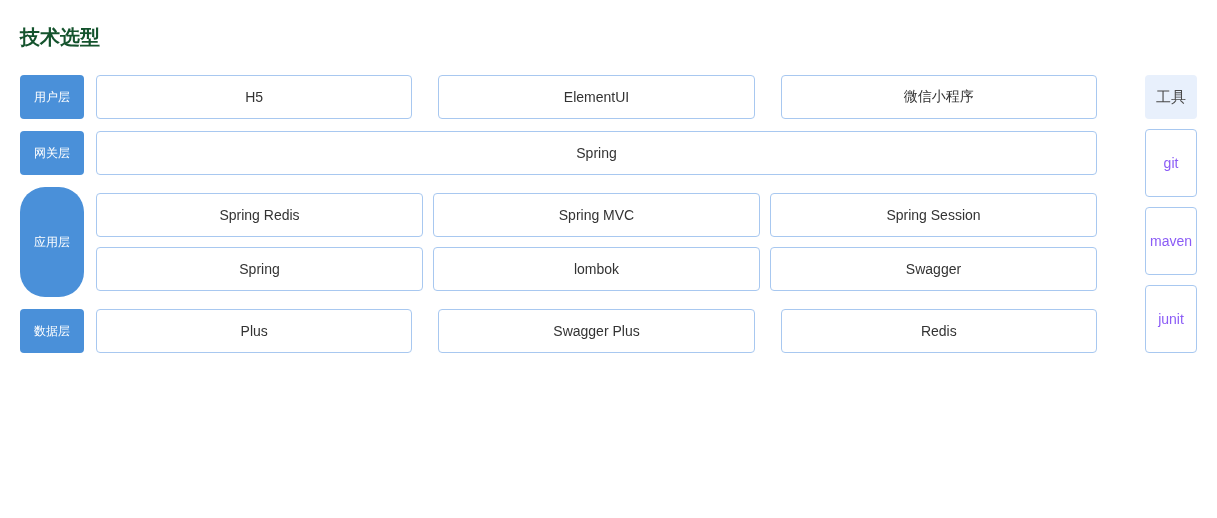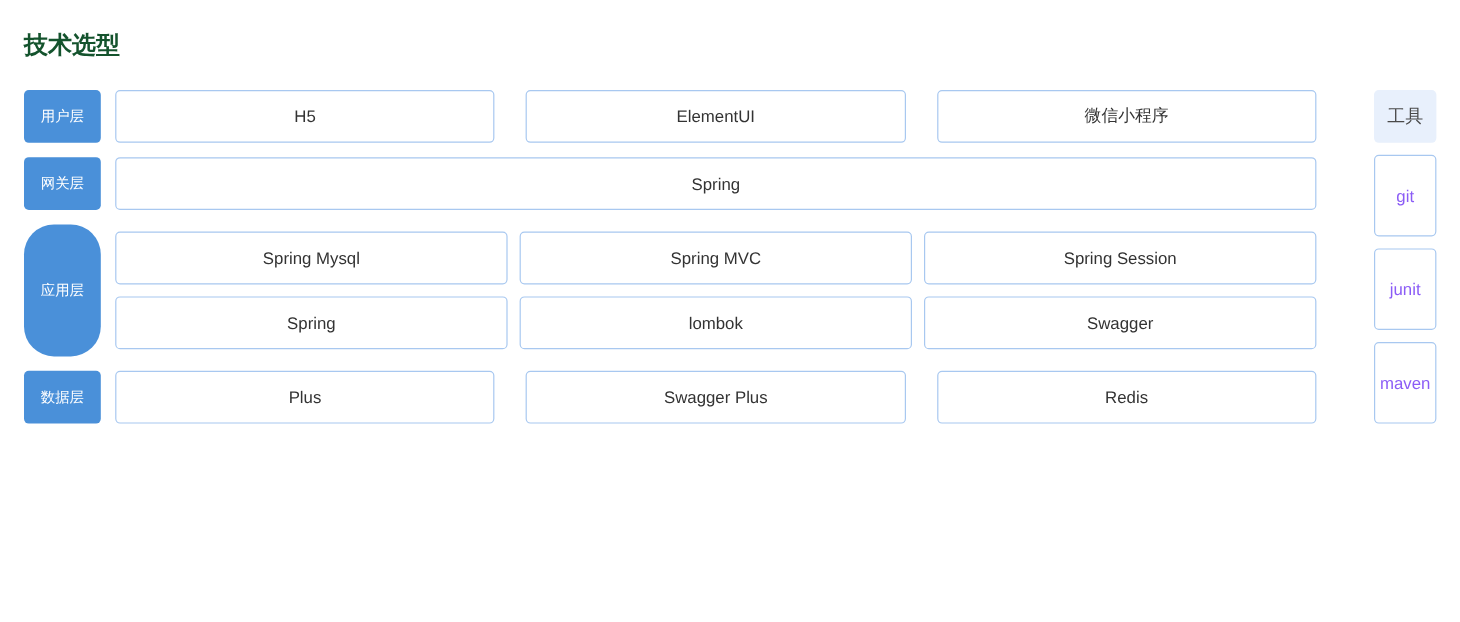--- a/index.html
+++ b/index.html
@@ -159,21 +159,21 @@
       <div class="layer-label">网关层</div>
       <div class="tech-boxes gateway-boxes">
         <div class="tech-box">Spring</div>
       </div>
     </div>
 
     <div class="layer-row">
       <div class="layer-label tall">应用层</div>
       <div class="app-layer-content">
         <div class="app-row">
-          <div class="tech-box">Spring Mysql</div>
+          <div class="tech-box">Spring Redis</div>
           <div class="tech-box">Spring MVC</div>
           <div class="tech-box">Spring Session</div>
         </div>
         <div class="app-row">
           <div class="tech-box">Spring</div>
           <div class="tech-box">lombok</div>
           <div class="tech-box">Swagger</div>
         </div>
       </div>
     </div>
@@ -185,17 +185,17 @@
         <div class="tech-box">Swagger Plus</div>
         <div class="tech-box">Redis</div>
       </div>
     </div>
 
   </div>
 
   <div class="tools-section">
     <div class="tools-header">工具</div>
     <div class="tool-box">git</div>
+    <div class="tool-box">maven</div>
     <div class="tool-box">junit</div>
-    <div class="tool-box">maven</div>
   </div>
 
 </div>
 
 </body></html>

